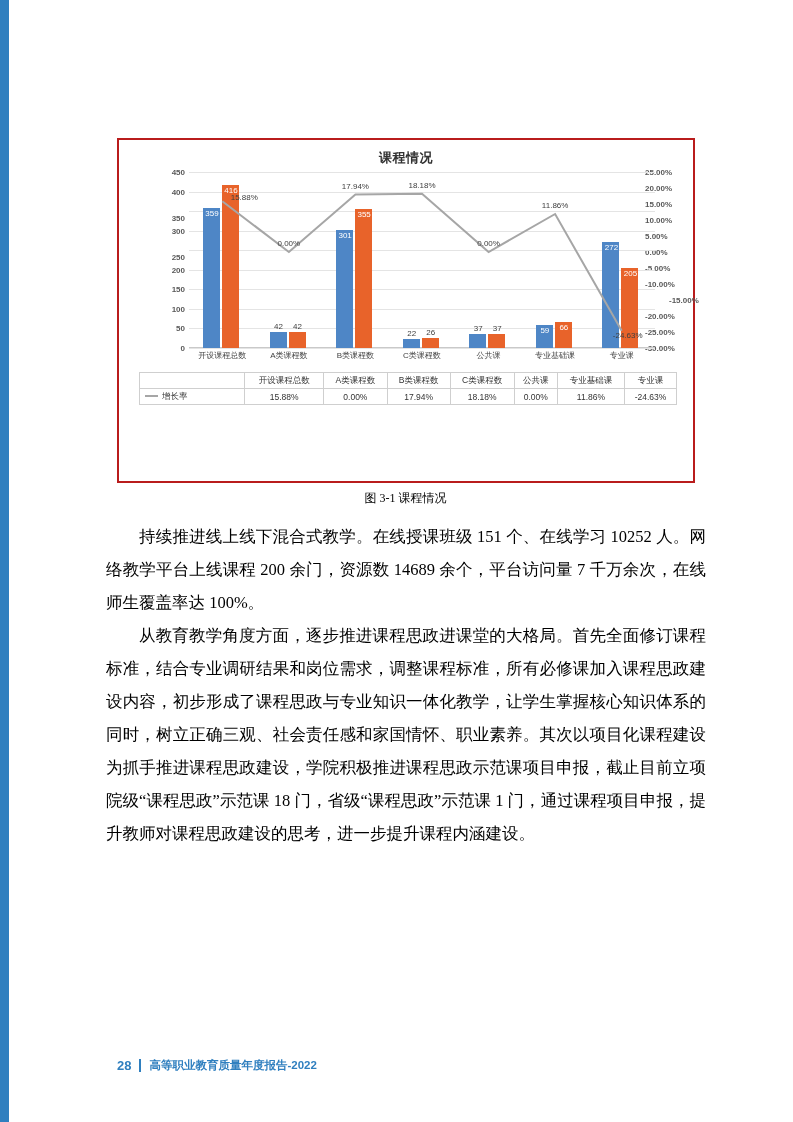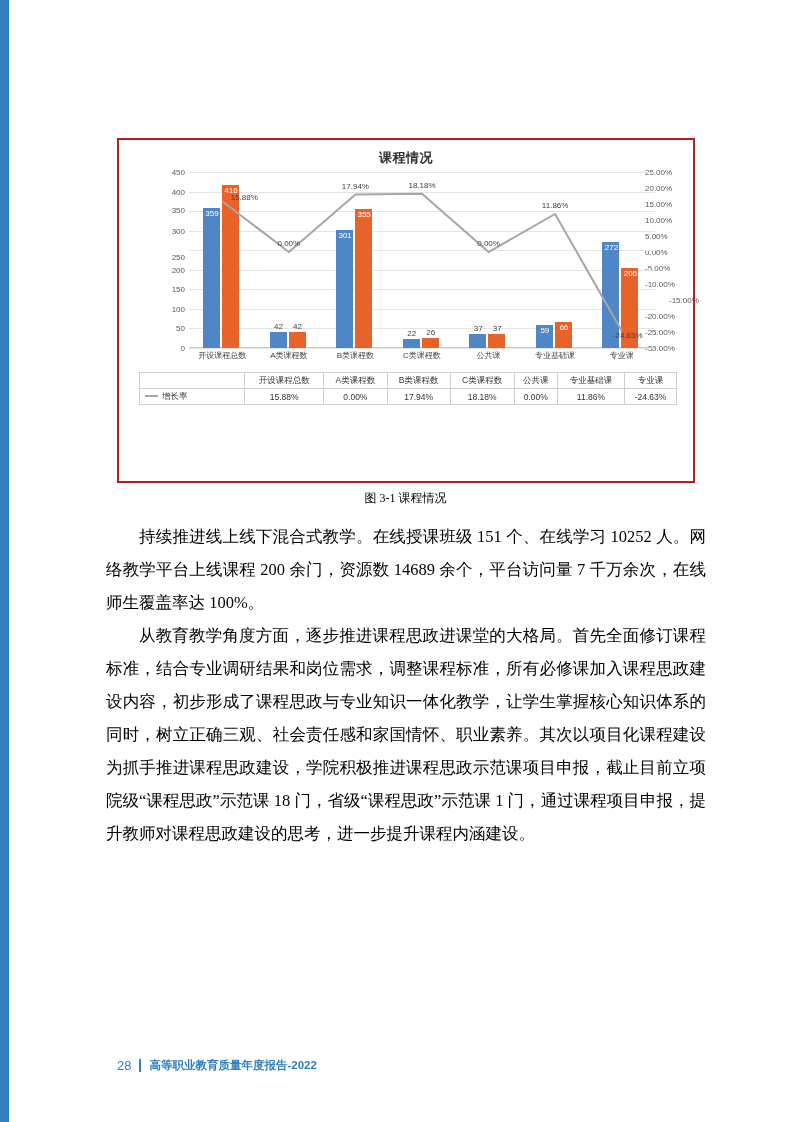--- a/index.html
+++ b/index.html
@@ -29,21 +29,21 @@
   .plot-area {
     position:absolute; left:0; top:32px; width:578px; height:188px;
   }
   .y-left-labels, .y-right-labels {
     position:absolute; top:0; width:46px; height:188px;
     font-family:"Liberation Sans", sans-serif; font-size:8px; color:#595959;
   }
   .y-left-labels { left:20px; text-align:right; }
   .y-right-labels { right:6px; text-align:left; }
   .y-left-labels span, .y-right-labels span {
-    position:absolute; right:0; transform:translateY(-50%); white-space:nowrap;
+    position:absolute; right:0; transform:translateY(-50%); white-space:nowrap;font-weight:bold;
   }
   .y-right-labels span { left:0; right:auto; }
 
   .grid {
     position:absolute; left:70px; top:0; width:466px; height:176px;
   }
   .grid .gl {
     position:absolute; left:0; width:100%; height:1px; background:#e4e4e4;
   }
   .grid .axis-bottom {
@@ -105,21 +105,21 @@
   }
   .body-text p { margin:0; text-indent:2em; }
 
   
   .footer {
     position:absolute; left:108px; bottom:48px; height:18px;
     display:flex; align-items:center; gap:8px;
   }
   .footer .pnum {
     font-family:"Liberation Sans", sans-serif; font-size:13px;
-    font-weight:normal; color:#2f7fbf;
+    font-weight:bold; color:#2f7fbf;
   }
   .footer .bar-sep { width:2px; height:13px; background:#2f7fbf; }
   .footer .ftext {
     font-family:"Liberation Sans", sans-serif; font-size:11.5px;
     font-weight:bold; color:#2f7fbf;
   }
   .x-axis-cats {
     position:absolute; left:70px; top:176px; width:466px; height:18px;
   }
   .x-axis-cats span {
@@ -138,21 +138,21 @@
 
     <div class="plot-area">
       <div class="y-left-labels" id="yleft">
             <span style="top: 176px;">0</span>
             <span style="top: 156.444px;">50</span>
             <span style="top: 136.889px;">100</span>
             <span style="top: 117.333px;">150</span>
             <span style="top: 97.7778px;">200</span>
             <span style="top: 72px; margin-top: 13px;">250</span>
             <span style="top: 58.6667px;">300</span>
-            <span style="top: 38px;">350</span>
+            <span style="top: 46px;">350</span>
             <span style="top: 19.5556px;">400</span>
             <span style="top: 0px;">450</span>
           </div>
       <div class="y-right-labels" id="yright">
             <span style="top: 0px;">25.00%</span>
             <span style="top: 16px;">20.00%</span>
             <span style="top: 32px;">15.00%</span>
             <span style="top: 48px;">10.00%</span>
             <span style="top: 64px;">5.00%</span>
             <span style="top: 80px;">0.00%</span>

